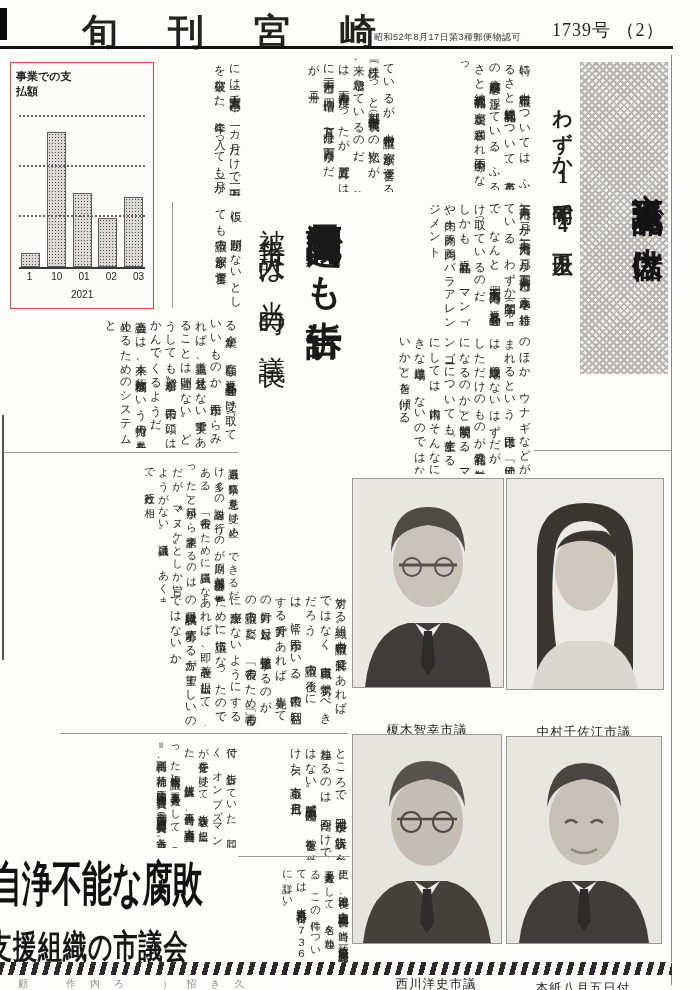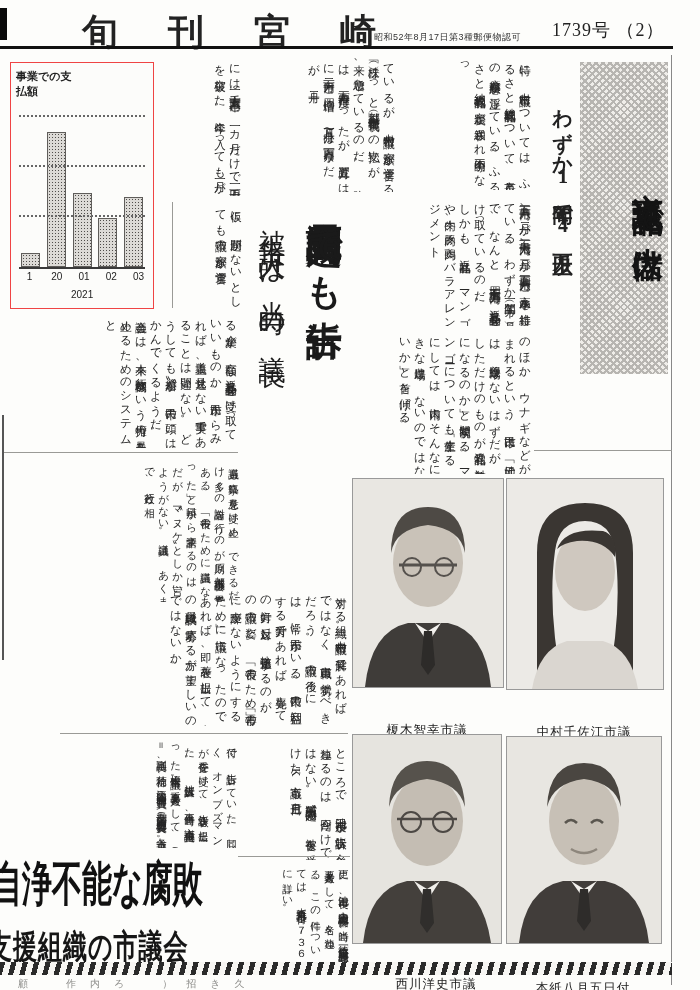--- a/index.html
+++ b/index.html
@@ -79,21 +79,21 @@
         <div class="bar" style="height: 72.5px;"></div>
         <div class="bar" style="height: 47px;"></div>
         <div class="bar" style="height: 68.5px;"></div>
       </div>
   <div class="gridline" style="bottom: 50px;"></div>
       <div class="gridline" style="bottom: 100px;"></div>
       <div class="gridline" style="bottom: 150px;"></div>
     </div>
   <div class="xlabels" id="xlabels">
       <span>1</span>
-      <span>20</span>
+      <span>10</span>
       <span>01</span>
       <span>02</span>
       <span>03</span>
     </div>
   <div class="year-label">2021</div>
 </div>
 
 <div class="abs hl-main">市議返礼品で大儲け</div>
 <div class="abs hl-main-sub">わずか1年間で4千万以上</div>
 <div class="abs hl-mid">議員圧力問題でも告訴</div>

